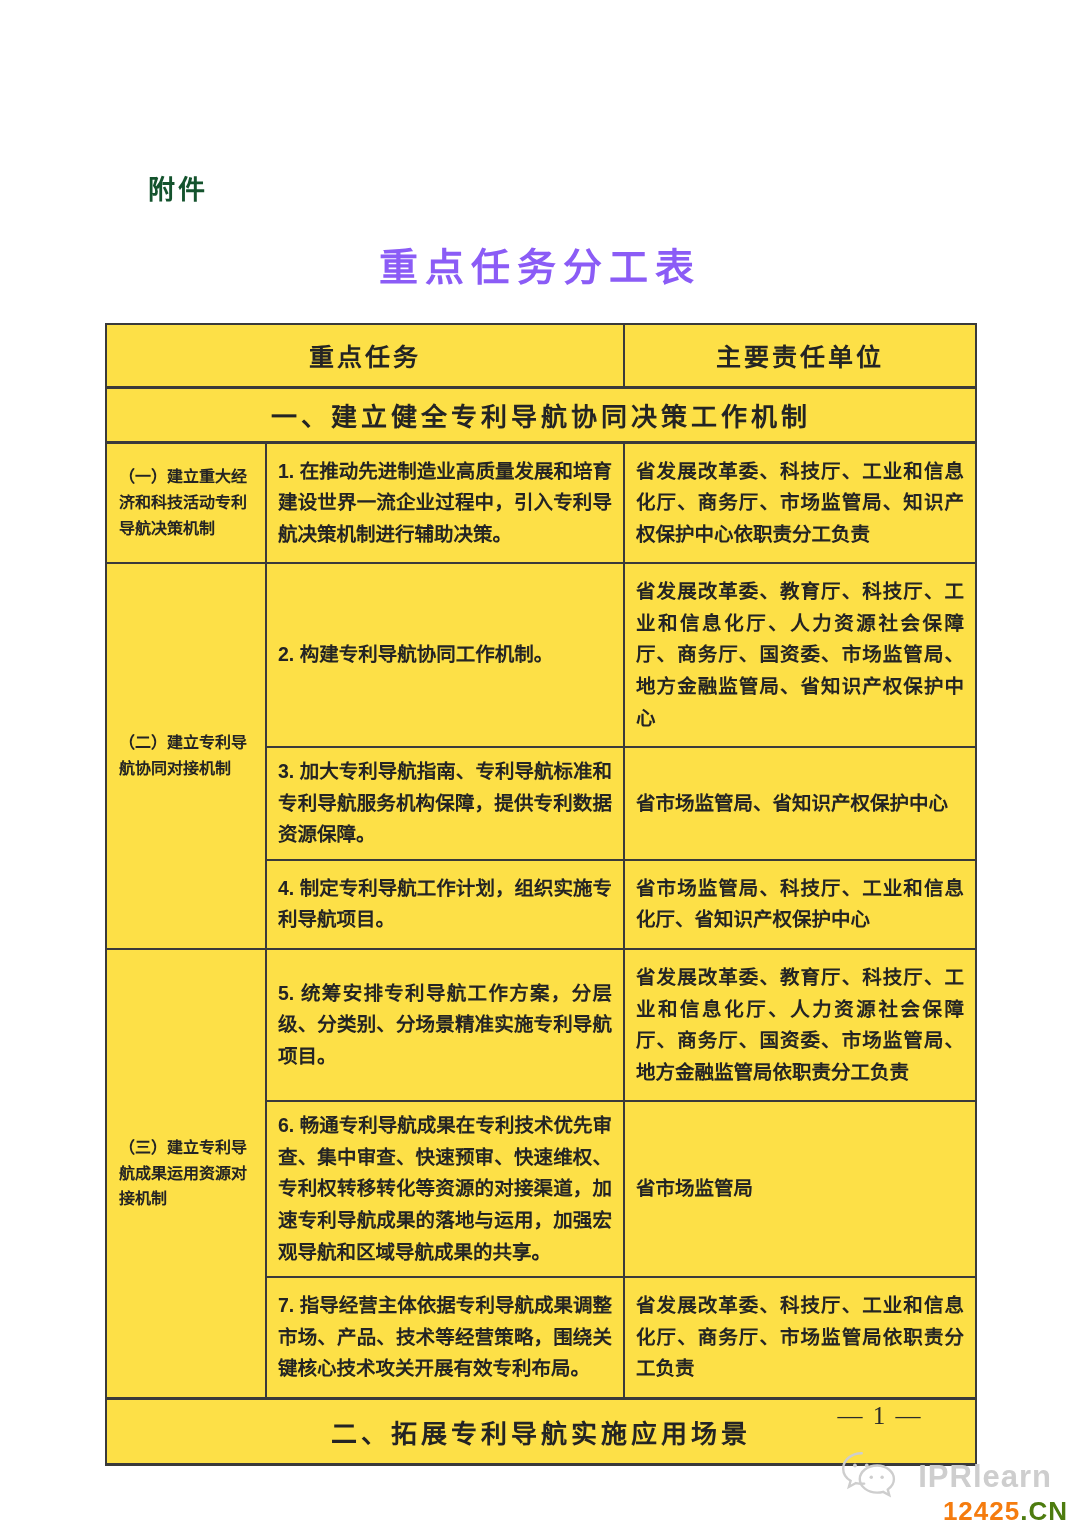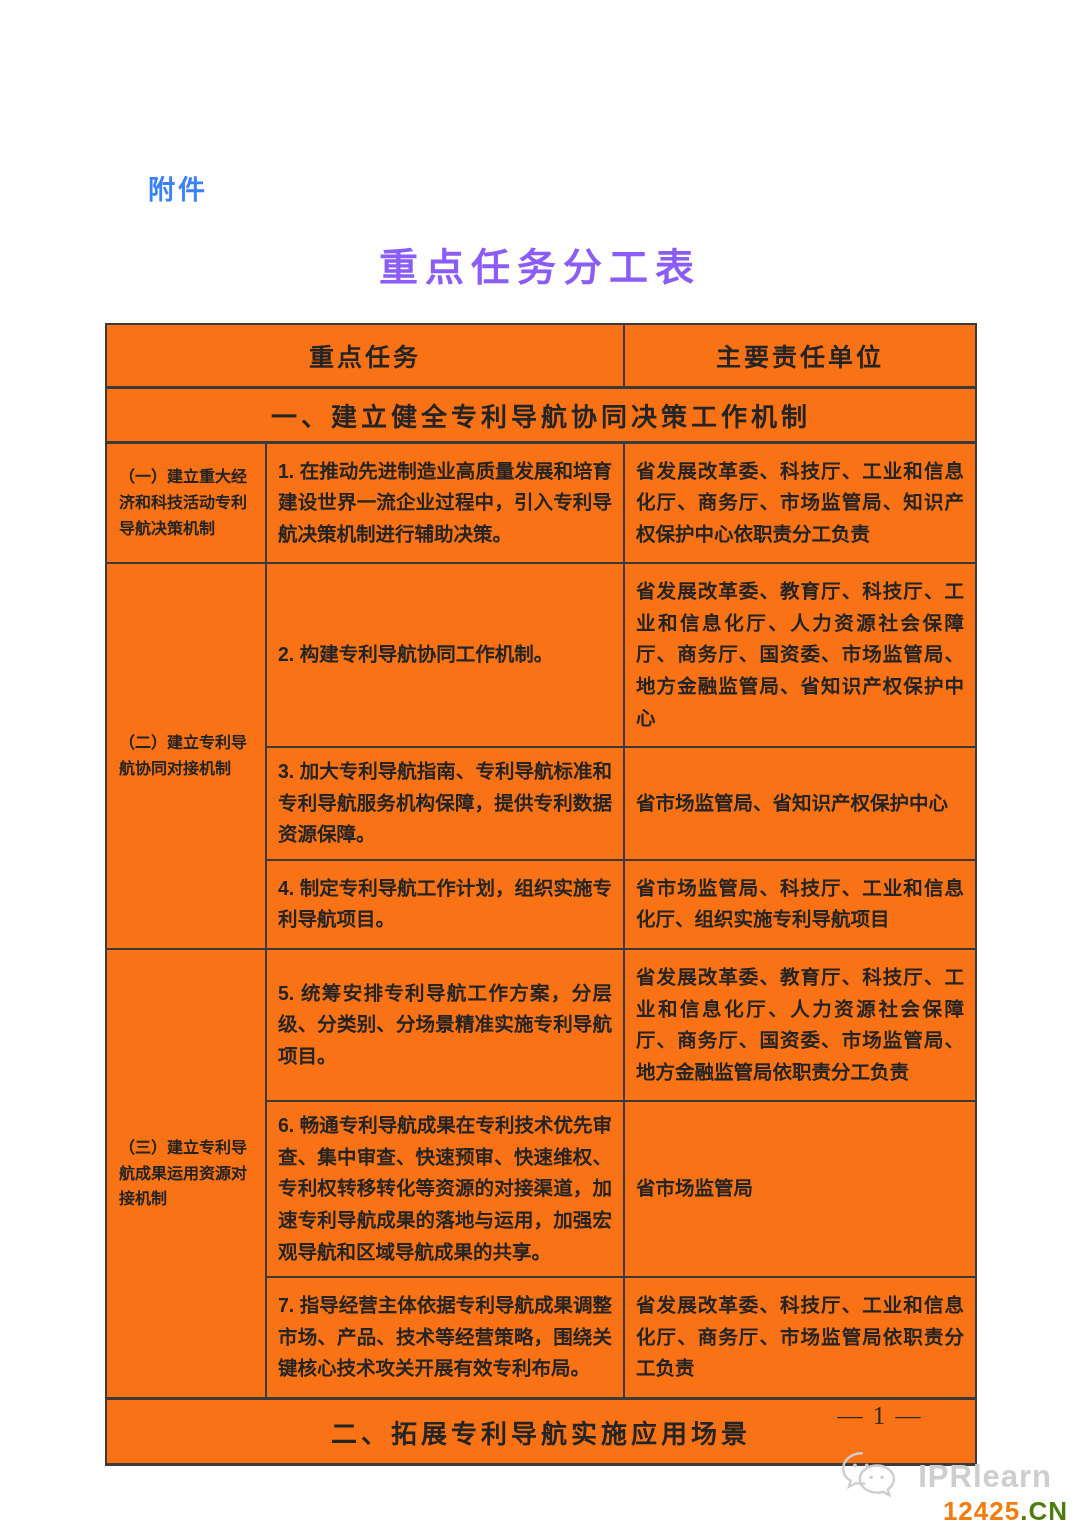--- a/index.html
+++ b/index.html
@@ -6,31 +6,31 @@
   .page{
     position:relative;
     width:1080px;height:1527px;
     background:#ffffff;
     font-family:"Liberation Sans","DejaVu Sans",sans-serif;
     color:#1e1e1e;
     overflow:hidden;
   }
   .attachment{
     position:absolute;left:148px;top:168px;
-    font-size:27px;font-weight:bold;letter-spacing:3px;color:#3b82f6;
+    font-size:27px;font-weight:bold;letter-spacing:3px;color:#14532d;
   }
   .doc-title{
     position:absolute;left:0;right:0;top:236px;
     text-align:center;font-size:39px;font-weight:bold;
     letter-spacing:7px;color:#8b5cf6;
   }
   table.task-table{
     position:absolute;left:105px;top:323px;width:870px;
     border-collapse:collapse;table-layout:fixed;
-    background:#f97316;
+    background:#fde047;
   }
   table.task-table td,table.task-table th{
     border:2px solid #3a3a3a;
     vertical-align:middle;
     font-weight:bold;color:#242424;
     box-sizing:border-box;
   }
   tr.header-row th{
     font-size:25px;letter-spacing:3px;text-align:center;
     border-bottom-width:3px;
@@ -106,21 +106,21 @@
       <td class="cat-cell" rowspan="3">（二）建立专利导航协同对接机制</td>
       <td class="task-cell">2. 构建专利导航协同工作机制。</td>
       <td class="unit-cell">省发展改革委、教育厅、科技厅、工业和信息化厅、人力资源社会保障厅、商务厅、国资委、市场监管局、地方金融监管局、省知识产权保护中心</td>
     </tr>
     <tr style="height:80px">
       <td class="task-cell">3. 加大专利导航指南、专利导航标准和专利导航服务机构保障，提供专利数据资源保障。</td>
       <td class="unit-cell">省市场监管局、省知识产权保护中心</td>
     </tr>
     <tr style="height:87px">
       <td class="task-cell">4. 制定专利导航工作计划，组织实施专利导航项目。</td>
-      <td class="unit-cell">省市场监管局、科技厅、工业和信息化厅、组织实施专利导航项目</td>
+      <td class="unit-cell">省市场监管局、科技厅、工业和信息化厅、省知识产权保护中心</td>
     </tr>
     <tr style="height:123px">
       <td class="cat-cell" rowspan="3">（三）建立专利导航成果运用资源对接机制</td>
       <td class="task-cell">5. 统筹安排专利导航工作方案，分层级、分类别、分场景精准实施专利导航项目。</td>
       <td class="unit-cell">省发展改革委、教育厅、科技厅、工业和信息化厅、人力资源社会保障厅、商务厅、国资委、市场监管局、地方金融监管局依职责分工负责</td>
     </tr>
     <tr style="height:175px">
       <td class="task-cell">6. 畅通专利导航成果在专利技术优先审查、集中审查、快速预审、快速维权、专利权转移转化等资源的对接渠道，加速专利导航成果的落地与运用，加强宏观导航和区域导航成果的共享。</td>
       <td class="unit-cell">省市场监管局</td>
     </tr>

